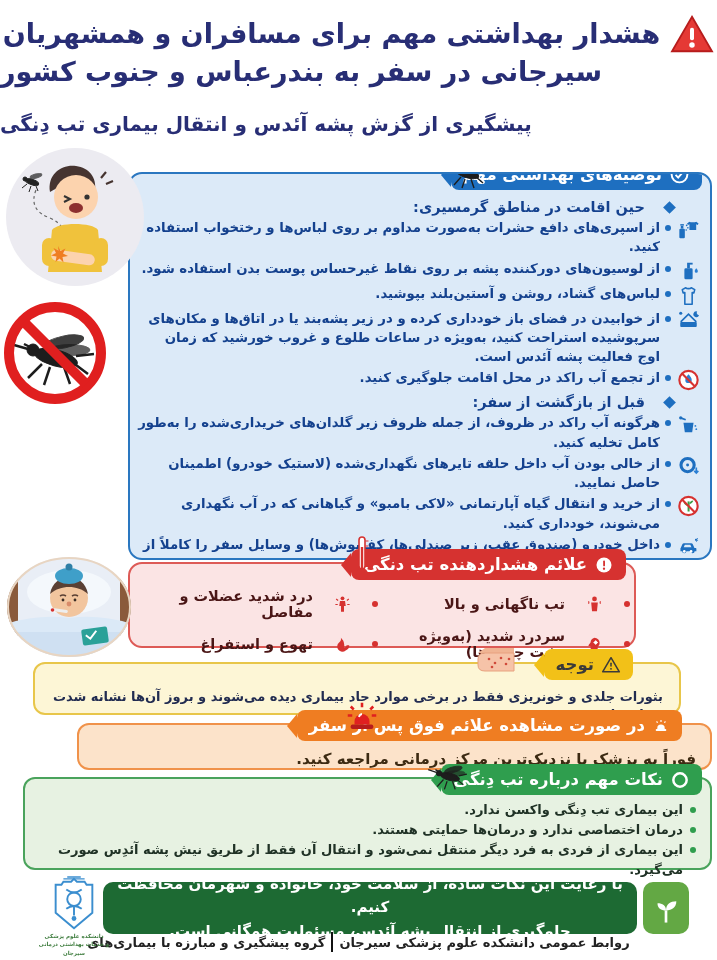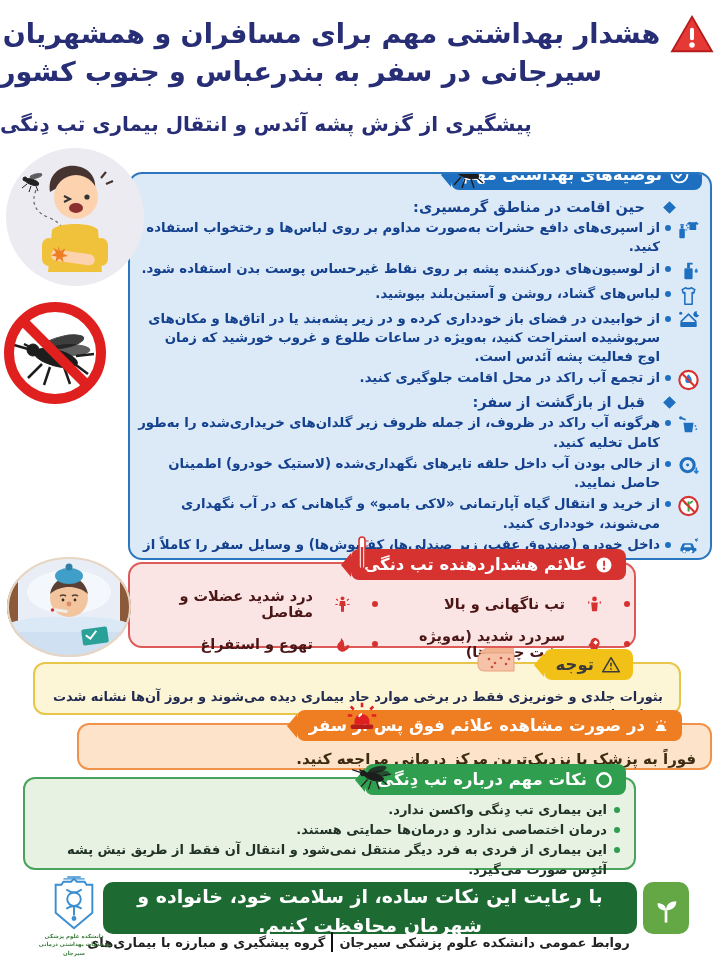--- a/index.html
+++ b/index.html
@@ -48,43 +48,43 @@
   .attention-box{left:33px;top:662px;width:648px;height:53px;background:#fdf6d6;border:2px solid #e8c64a;
                  border-radius:12px;padding:24px 16px 0;}
   .attention-text{font-size:13px;font-weight:bold;color:#222c51;text-align:right;line-height:1.4;}
 
   
   .after-box{left:77px;top:723px;width:635px;height:47px;background:#fce3ca;border:2px solid #f0924a;
              border-radius:12px;padding:25px 14px 0;}
   .after-text{font-size:15px;font-weight:bold;color:#3c2a12;text-align:right;}
 
   
-  .notes-box{left:23px;top:777px;width:613px;height:93px;background:#e7f2e2;border:2px solid #4aa35c;
+  .notes-box{left:23px;top:777px;width:689px;height:93px;background:#e7f2e2;border:2px solid #4aa35c;
              border-radius:12px;padding:21px 14px 0;}
   .note-row{display:flex;align-items:flex-start;gap:7px;font-size:13px;font-weight:bold;
             color:#203226;line-height:1.55;}
   .g-dot{flex:0 0 6px;width:6px;height:6px;border-radius:50%;background:#2f9e4e;margin-top:7px;}
 
   
   .float{position:absolute;z-index:4;}
   .man-circle{left:6px;top:148px;}
   .nosign{left:2px;top:300px;}
   .sickman{left:6px;top:556px;}
   .mosq-blue{top:-22px;right:218px;position:absolute;z-index:4;}
   .mosq-green{top:-22px;right:238px;position:absolute;z-index:4;}
   .therm{position:absolute;top:-30px;right:262px;z-index:4;}
   .rash{position:absolute;top:-17px;right:162px;z-index:4;}
   .siren-red{position:absolute;top:-26px;right:330px;z-index:4;}
 
   
   .logo-wrap{position:absolute;left:34px;top:876px;width:80px;text-align:center;z-index:2;}
   .logo-caption{font-size:5.5px;color:#3f7d3f;line-height:1.5;font-weight:bold;}
   .footer-msg{position:absolute;left:103px;top:882px;width:534px;height:52px;background:#1d6a33;
-              border-radius:10px;color:#fff;display:flex;flex-direction:column;justify-content:space-between;
-              text-align:center;font-size:19px;font-weight:bold;line-height:1.55;}
+              border-radius:10px;color:#fff;display:flex;flex-direction:column;justify-content:center;
+              text-align:center;font-size:15px;font-weight:bold;line-height:1.55;}
   .plant-box{position:absolute;left:643px;top:882px;width:46px;height:52px;background:#63a844;
              border-radius:10px;display:flex;align-items:center;justify-content:center;}
   .credit{position:absolute;left:0;right:0;top:932px;display:flex;justify-content:center;
           align-items:center;gap:6px;direction:ltr;font-size:13px;font-weight:bold;color:#222;}
   .credit-bar{width:2px;height:20px;background:#111;}
   svg{display:block;}
 </style>
 </head>
 <body>
 

